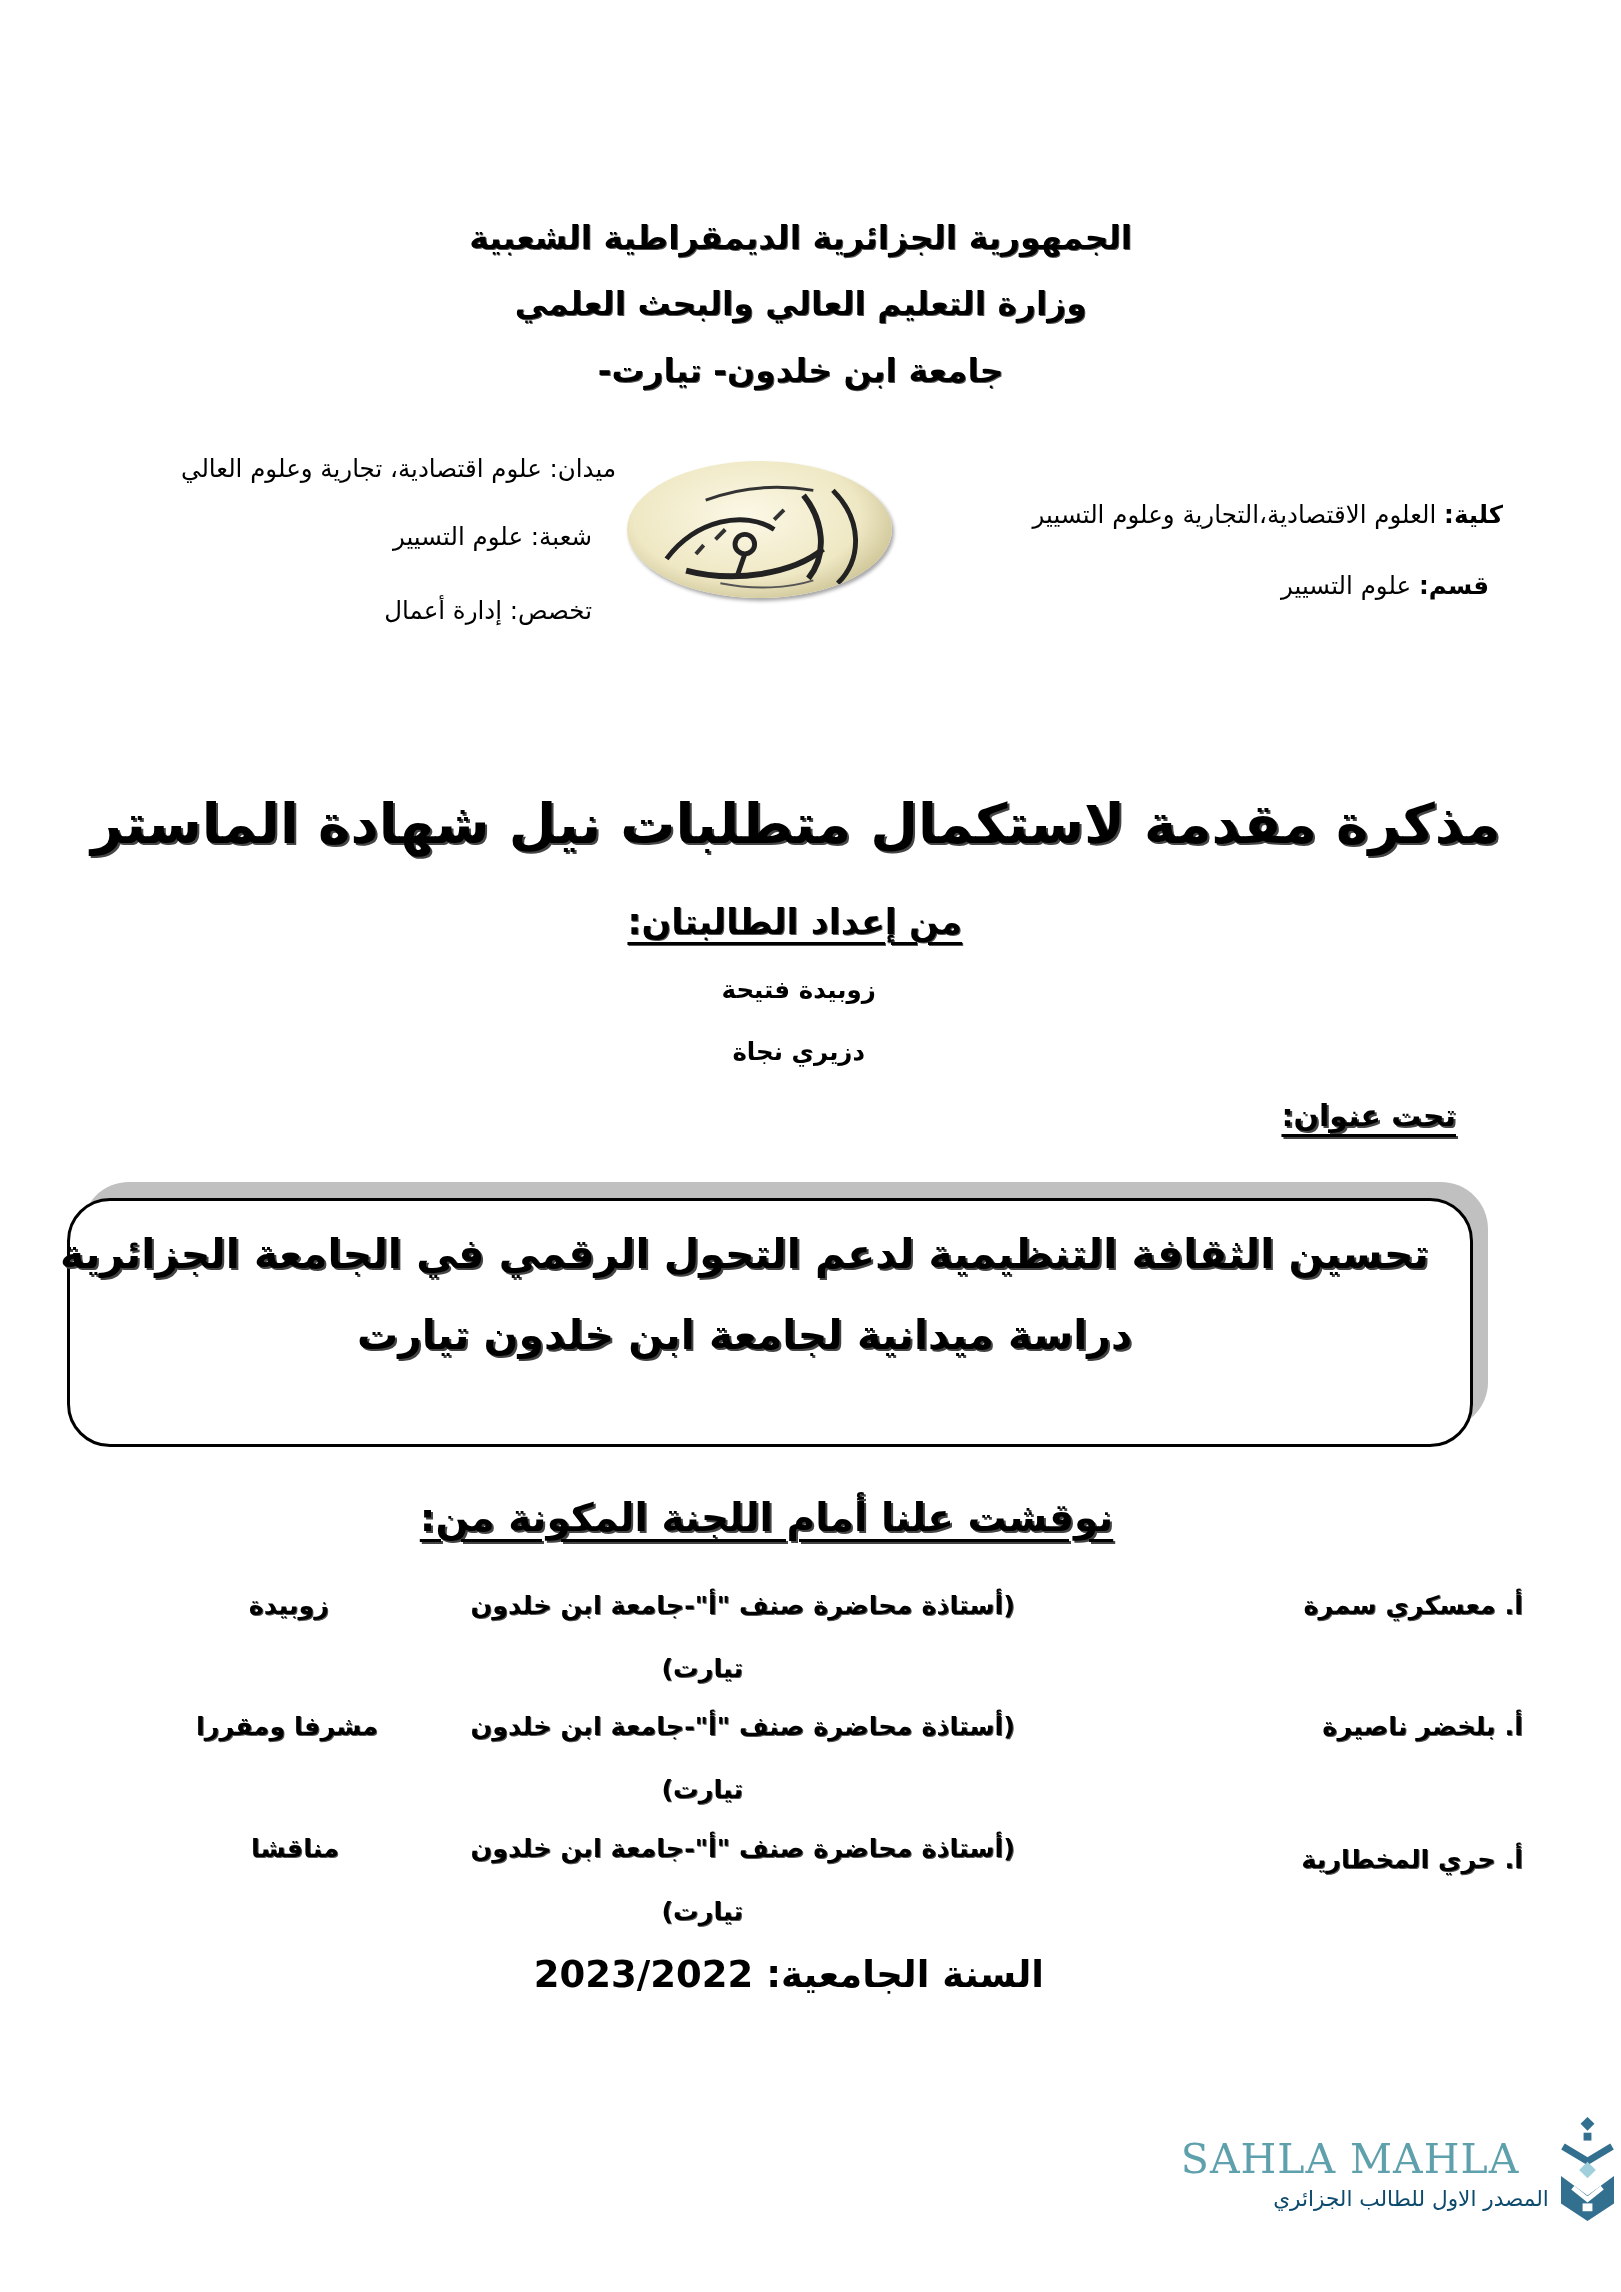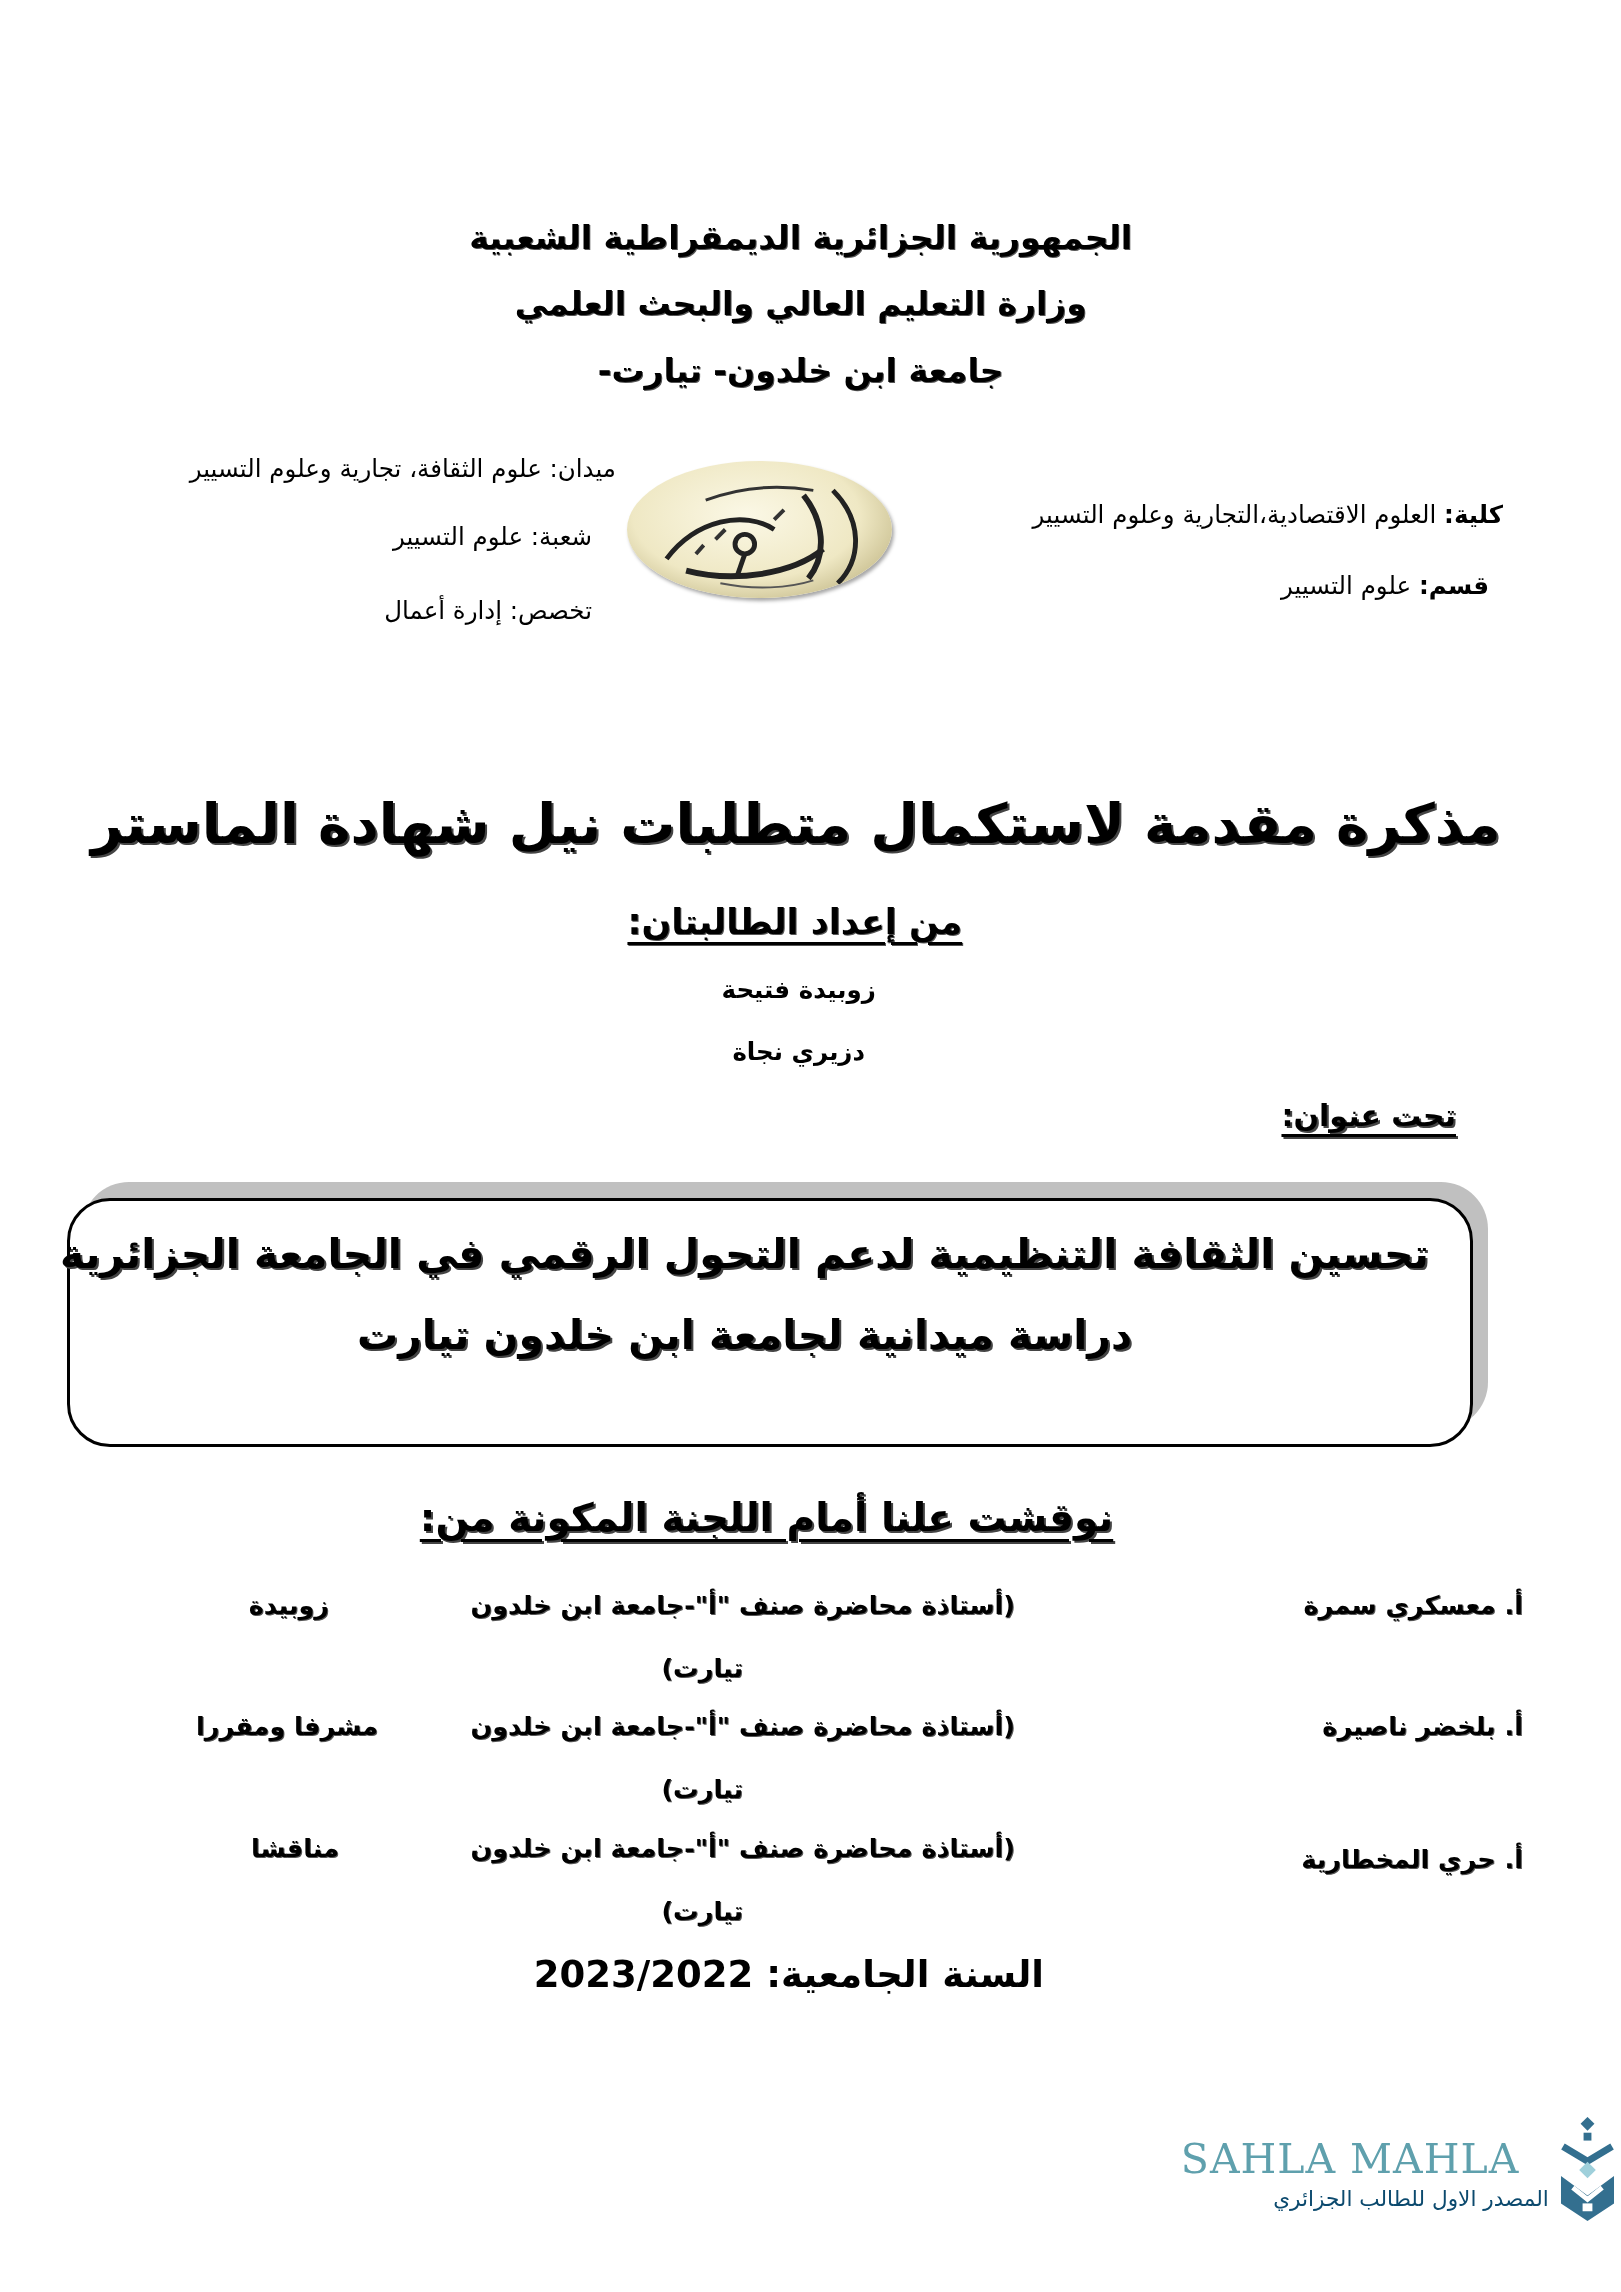--- a/index.html
+++ b/index.html
@@ -185,21 +185,21 @@
       height: 108px;
     }
   </style>
 </head>
 <body>
 
 <div class="center-line hdr" style="top:218px; left:-9.8px;">الجمهورية الجزائرية الديمقراطية الشعبية</div>
 <div class="center-line hdr" style="top:284px; left:-9.8px;">وزارة التعليم العالي والبحث العلمي</div>
 <div class="center-line hdr" style="top:351px; left:-9.8px;">جامعة ابن خلدون- تيارت-</div>
 
-<div class="abs side" style="right:1005px; top:454px;">ميدان: علوم الثقافة، تجارية وعلوم التسيير</div>
+<div class="abs side" style="right:1005px; top:454px;">ميدان: علوم اقتصادية، تجارية وعلوم العالي</div>
 <div class="abs side" style="right:1029px; top:522px;">شعبة: علوم التسيير</div>
 <div class="abs side" style="right:1029px; top:596px;">تخصص: إدارة أعمال</div>
 
 <div class="logo">
   <svg viewBox="0 0 270 140">
     <path d="M40 100 C 70 60, 120 50, 150 70" stroke="#222" stroke-width="5" fill="none"></path>
     <path d="M60 112 C 110 125, 170 115, 200 90" stroke="#222" stroke-width="6" fill="none"></path>
     <path d="M180 35 C 200 60, 205 95, 185 120" stroke="#222" stroke-width="6" fill="none"></path>
     <path d="M210 30 C 240 60, 240 100, 215 125" stroke="#222" stroke-width="5" fill="none"></path>
     <circle cx="120" cy="85" r="10" stroke="#222" stroke-width="5" fill="none"></circle>

